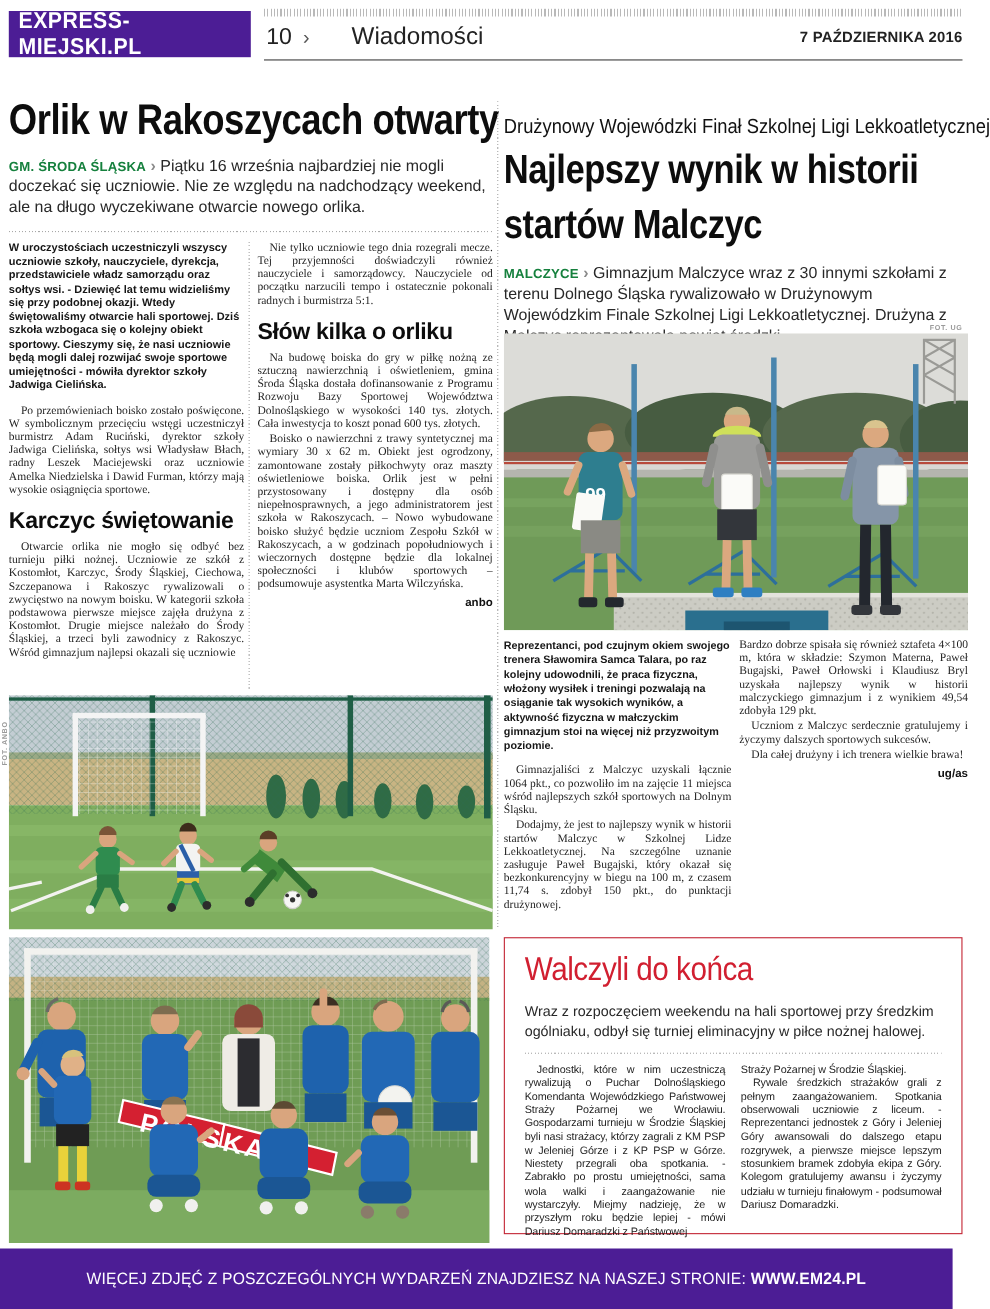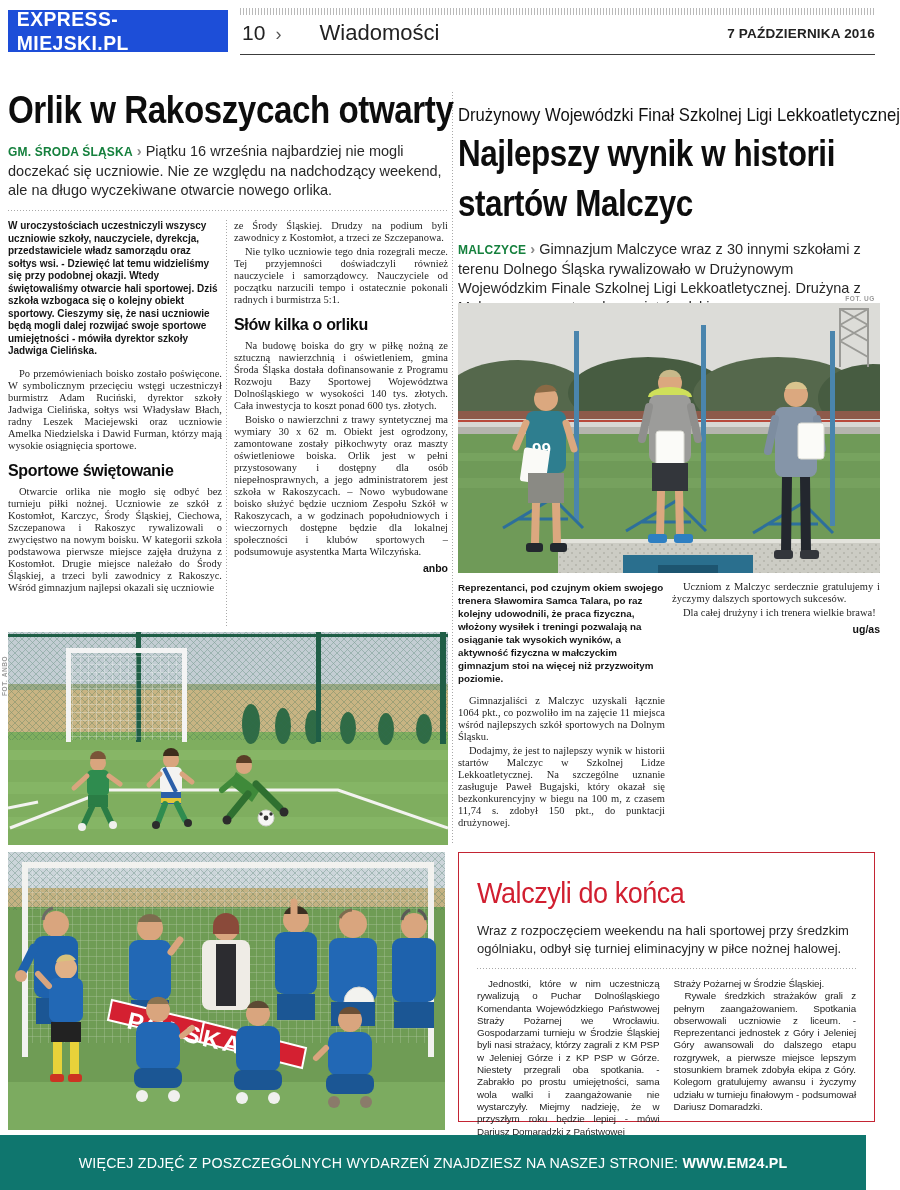--- a/index.html
+++ b/index.html
@@ -1,19 +1,19 @@
 <!DOCTYPE html>
 <html><head>
 <meta charset="utf-8">
 <style>
   html,body{margin:0;padding:0;background:#ffffff;}
   #page{position:relative;width:900px;height:1190px;background:#ffffff;overflow:hidden;
         font-family:"Liberation Sans",sans-serif;color:#1c1c1c;}
   
-  .logo-box{position:absolute;left:8px;top:10px;width:220px;height:42px;background:#1d4ed8;
+  .logo-box{position:absolute;left:8px;top:10px;width:220px;height:42px;background:#4c1d95;
             display:flex;align-items:center;justify-content:center;}
   .logo-box span{color:#fff;font-weight:700;font-size:21px;letter-spacing:.5px;transform:scaleX(.92);}
   .hdr-dots{position:absolute;left:240px;top:8px;width:635px;height:7px;
             background:repeating-linear-gradient(90deg,#b9b9b9 0 1px,transparent 1px 3px);}
   .hdr-line{position:absolute;left:240px;top:54px;width:635px;height:1px;background:#3c3c3c;}
   .pageno{position:absolute;left:242px;top:20px;font-size:22px;color:#222;}
   .pageno b{font-weight:400;font-size:21px;}
   .pageno .sep{color:#555;font-size:18px;margin:0 4px;}
   .pageno .sec{font-weight:400;color:#222;margin-left:28px;}
   .hdr-date{position:absolute;right:25px;top:26px;font-weight:700;font-size:13.5px;color:#222;letter-spacing:.2px;}
@@ -23,39 +23,39 @@
   .loc{color:#15803d;font-weight:700;font-size:12px;letter-spacing:.2px;}
   .lead .sep{color:#8a8a8a;font-weight:700;}
   .dot-h{height:1px;background:repeating-linear-gradient(90deg,#a8a8a8 0 1px,transparent 1px 3px);}
   .dot-v{position:absolute;width:1px;background:repeating-linear-gradient(180deg,#a8a8a8 0 1px,transparent 1px 3px);}
   .col{position:absolute;overflow:hidden;}
   .col p{margin:0 0 2px 0;font-family:"Liberation Serif",serif;font-size:10.5px;line-height:12px;
          text-align:justify;color:#1e1e1e;}
   .col p.ind{text-indent:11px;}
   .boldintro{font-family:"Liberation Sans",sans-serif !important;font-weight:700;font-size:10px !important;
              line-height:12.5px !important;color:#161616 !important;text-align:left !important;margin-bottom:10px !important;}
-  .subhead{font-family:"Liberation Sans",sans-serif;font-weight:700;font-size:16px;margin:10px 0 6px 0;
+  .subhead{font-family:"Liberation Sans",sans-serif;font-weight:700;font-size:21px;margin:10px 0 6px 0;
            color:#0d0d0d;letter-spacing:-.3px;}
   .byline{font-family:"Liberation Sans",sans-serif;font-weight:700;font-size:10.5px;text-align:right;margin-top:4px;color:#111;}
   .caption{font-family:"Liberation Sans",sans-serif;font-weight:700;font-size:9.8px;line-height:13px;
            color:#161616;margin:0 0 10px 0;}
   .fotcredit{position:absolute;font-size:6.5px;color:#9a9a9a;font-weight:700;letter-spacing:.6px;}
   .fot-vert{writing-mode:vertical-rl;transform:rotate(180deg);}
   
   .redbox{position:absolute;left:458px;top:852px;width:417px;height:270px;border:1.5px solid #c32433;
-          background:#fff;padding:23px 18px 10px 18px;box-sizing:border-box;}
+          background:#fff;padding:12px 18px 10px 18px;box-sizing:border-box;}
   .redbox .rtitle{color:#d11f30;font-size:30px;font-weight:400;transform:scaleX(.9);transform-origin:left top;
                   white-space:nowrap;letter-spacing:-.5px;}
   .redbox .rlead{font-size:13px;line-height:18px;color:#282828;margin-top:12px;}
   .redbox .rcols{display:flex;gap:14px;margin-top:9px;}
   .redbox .rcol{width:50%;font-size:9.8px;line-height:12.3px;text-align:justify;color:#1e1e1e;letter-spacing:-.1px;}
   .redbox .rcol p{margin:0;}
   .redbox .rcol p.ind{text-indent:11px;}
   
-  .footerbar{position:absolute;left:0;top:1135px;width:866px;height:55px;background:#0f766e;
+  .footerbar{position:absolute;left:0;top:1135px;width:866px;height:55px;background:#4c1d95;
              display:flex;align-items:center;justify-content:center;}
   .footerbar .ft{color:#ffffff;font-size:15px;letter-spacing:.2px;transform:scaleX(.95);white-space:nowrap;}
   .footerbar .ft b{font-weight:700;}
   .photo{position:absolute;display:block;}
 </style>
 </head>
 <body>
 
 <div id="page">
 
@@ -75,26 +75,25 @@
   <div class="lead" style="position:absolute;left:8px;top:142px;width:442px;">
     <span class="loc">GM. ŚRODA ŚLĄSKA</span>
     <span class="sep">›</span>
     <span>Piątku 16 września najbardziej nie mogli doczekać się uczniowie. Nie ze względu na nadchodzący weekend, ale na długo wyczekiwane otwarcie nowego orlika.</span>
   </div>
   <div class="dot-h" style="position:absolute;left:8px;top:210px;width:440px;"></div>
 
   <div class="col" style="left:8px;top:220px;width:214px;height:410px;">
     <p class="boldintro">W uroczystościach uczestniczyli wszyscy uczniowie szkoły, nauczyciele, dyrekcja, przedstawiciele władz samorządu oraz sołtys wsi. - Dziewięć lat temu widzieliśmy się przy podobnej okazji. Wtedy świętowaliśmy otwarcie hali sportowej. Dziś szkoła wzbogaca się o kolejny obiekt sportowy. Cieszymy się, że nasi uczniowie będą mogli dalej rozwijać swoje sportowe umiejętności - mówiła dyrektor szkoły Jadwiga Cielińska.</p>
     <p class="ind">Po przemówieniach boisko zostało poświęcone. W symbolicznym przecięciu wstęgi uczestniczył burmistrz Adam Ruciński, dyrektor szkoły Jadwiga Cielińska, sołtys wsi Władysław Błach, radny Leszek Maciejewski oraz uczniowie Amelka Niedzielska i Dawid Furman, którzy mają wysokie osiągnięcia sportowe.</p>
-    <div class="subhead">Sportowe świętowanie</div>
+    <div class="subhead">Karczyc świętowanie</div>
     <p class="ind">Otwarcie orlika nie mogło się odbyć bez turnieju piłki nożnej. Uczniowie ze szkół z Kostomłot, Karczyc, Środy Śląskiej, Ciechowa, Szczepanowa i Rakoszyc rywalizowali o zwycięstwo na nowym boisku. W kategorii szkoła podstawowa pierwsze miejsce zajęła drużyna z Kostomłot. Drugie miejsce należało do Środy Śląskiej, a trzeci byli zawodnicy z Rakoszyc. Wśród gimnazjum najlepsi okazali się uczniowie</p>
   </div>
   <div class="dot-v" style="left:226px;top:220px;height:408px;"></div>
   <div class="col" style="left:234px;top:220px;width:214px;height:410px;">
-    <p>ze Środy Śląskiej. Drudzy na podium byli zawodnicy z Kostomłot, a trzeci ze Szczepanowa.</p>
     <p class="ind">Nie tylko uczniowie tego dnia rozegrali mecze. Tej przyjemności doświadczyli również nauczyciele i samorządowcy. Nauczyciele od początku narzucili tempo i ostatecznie pokonali radnych i burmistrza 5:1.</p>
     <div class="subhead">Słów kilka o orliku</div>
     <p class="ind">Na budowę boiska do gry w piłkę nożną ze sztuczną nawierzchnią i oświetleniem, gmina Środa Śląska dostała dofinansowanie z Programu Rozwoju Bazy Sportowej Województwa Dolnośląskiego w wysokości 140 tys. złotych. Cała inwestycja to koszt ponad 600 tys. złotych.</p>
     <p class="ind">Boisko o nawierzchni z trawy syntetycznej ma wymiary 30 x 62 m. Obiekt jest ogrodzony, zamontowane zostały piłkochwyty oraz maszty oświetleniowe boiska. Orlik jest w pełni przystosowany i dostępny dla osób niepełnosprawnych, a jego administratorem jest szkoła w Rakoszycach. – Nowo wybudowane boisko służyć będzie uczniom Zespołu Szkół w Rakoszycach, a w godzinach popołudniowych i wieczornych dostępne będzie dla lokalnej społeczności i klubów sportowych – podsumowuje asystentka Marta Wilczyńska.</p>
     <div class="byline">anbo</div>
   </div>
   <div class="dot-v" style="left:452px;top:92px;height:752px;"></div>
 
   <div class="fotcredit fot-vert" style="left:1px;top:636px;height:60px;">FOT. ANBO</div>
   <svg class="photo" style="left:8px;top:632px;" width="440" height="213" viewBox="0 0 440 213">
@@ -375,20 +374,21 @@
         <rect x="4" y="247" width="19" height="9" rx="3" fill="#33363b"></rect>
     </g>
   </svg>
 
   <div class="col" style="left:458px;top:581px;width:207px;height:264px;">
     <div class="caption">Reprezentanci, pod czujnym okiem swojego trenera Sławomira Samca Talara, po raz kolejny udowodnili, że praca fizyczna, włożony wysiłek i treningi pozwalają na osiąganie tak wysokich wyników, a aktywność fizyczna w małczyckim gimnazjum stoi na więcej niż przyzwoitym poziomie.</div>
     <p class="ind">Gimnazjaliści z Malczyc uzyskali łącznie 1064 pkt., co pozwoliło im na zajęcie 11 miejsca wśród najlepszych szkół sportowych na Dolnym Śląsku.</p>
     <p class="ind">Dodajmy, że jest to najlepszy wynik w historii startów Malczyc w Szkolnej Lidze Lekkoatletycznej. Na szczególne uznanie zasługuje Paweł Bugajski, który okazał się bezkonkurencyjny w biegu na 100 m, z czasem 11,74 s. zdobył 150 pkt., do punktacji drużynowej.</p>
   </div>
   <div class="col" style="left:672px;top:581px;width:208px;height:264px;">
+    <p>Bardzo dobrze spisała się również sztafeta 4×100 m, która w składzie: Szymon Materna, Paweł Bugajski, Paweł Orłowski i Klaudiusz Bryl uzyskała najlepszy wynik w historii malczyckiego gimnazjum i z wynikiem 49,54 zdobyła 129 pkt.</p>
     <p class="ind">Uczniom z Malczyc serdecznie gratulujemy i życzymy dalszych sportowych sukcesów.</p>
     <p class="ind">Dla całej drużyny i ich trenera wielkie brawa!</p>
     <div class="byline">ug/as</div>
   </div>
 
   <div class="redbox">
     <div class="rtitle">Walczyli do końca</div>
     <div class="rlead">Wraz z rozpoczęciem weekendu na hali sportowej przy średzkim ogólniaku, odbył się turniej eliminacyjny w piłce nożnej halowej.</div>
     <div class="dot-h" style="margin-top:10px;"></div>
     <div class="rcols">

